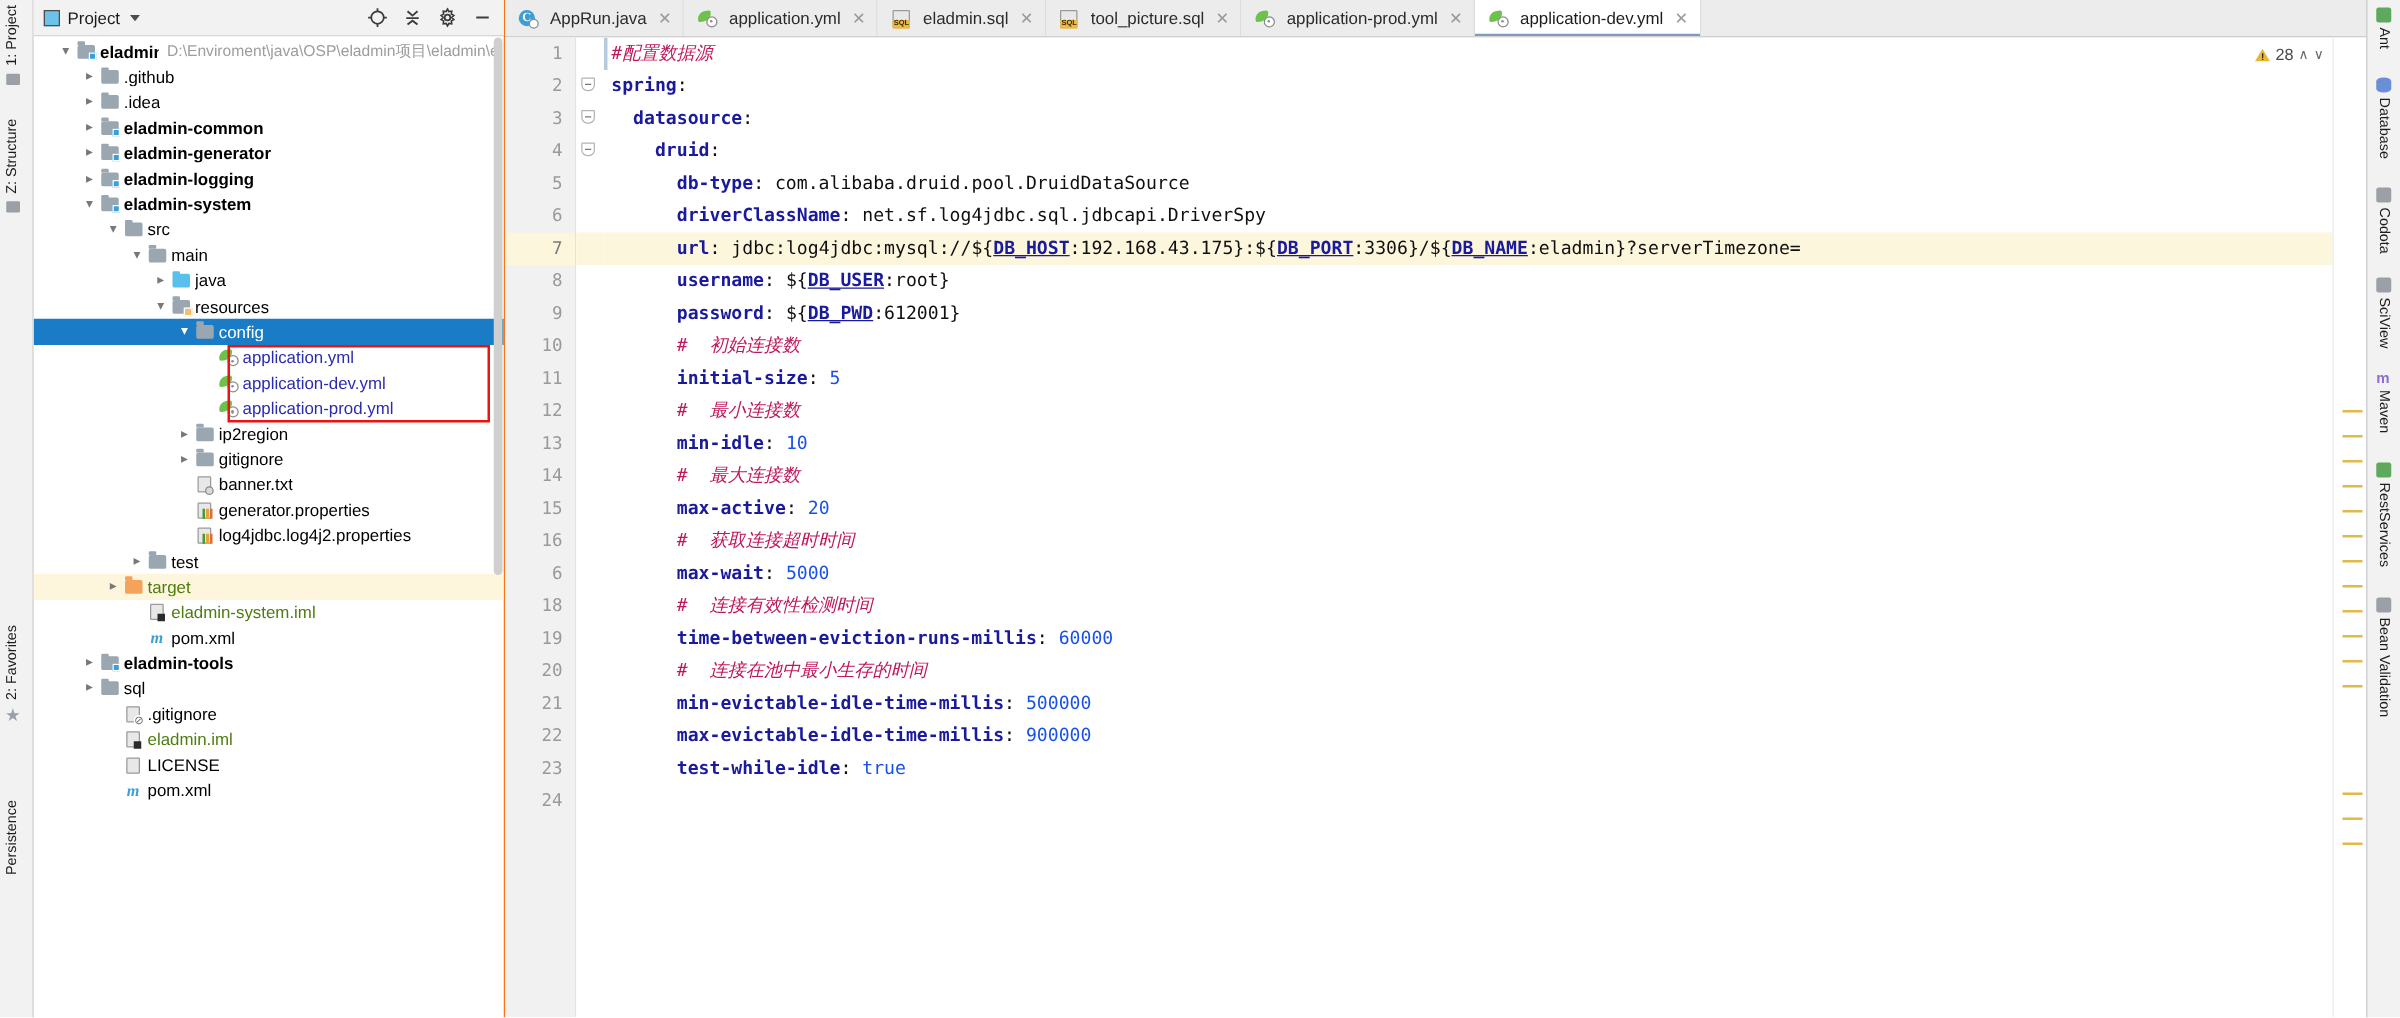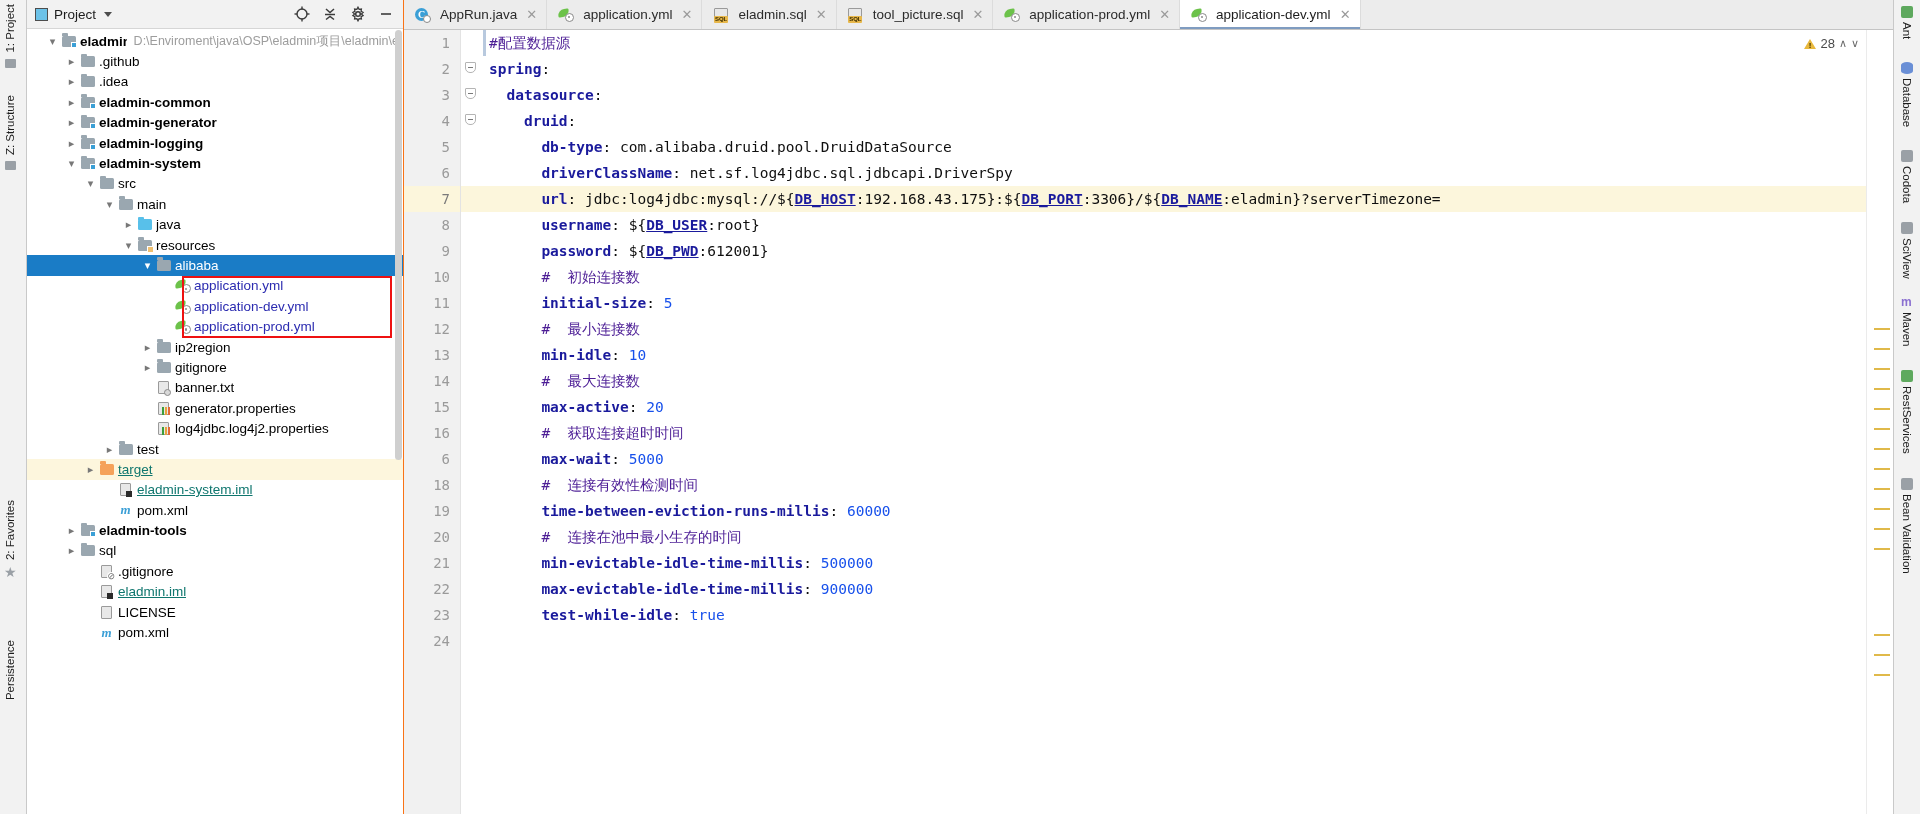--- a/index.html
+++ b/index.html
@@ -137,21 +137,21 @@
     justify-content: center;
     margin-right: 3px;
   }
   .lbl { overflow: hidden; text-overflow: clip; }
   .lbl.bold { font-weight: bold; }
   .path-note {
     color: #9d9d9d;
     font-size: 12.5px;
     margin-left: 7px;
   }
-  .name-olive { color: #0f766e; text-decoration: underline; }
+  .name-olive { color: #4d7c0f; }
   .name-blue  { color: #2b2bb0; }
 
   
   .f-grey, .f-blue, .f-orange, .f-module {
     position: relative;
     width: 14px; height: 11px;
     border-radius: 1.5px;
   }
   .f-grey   { background: #9aa7b0; }
   .f-blue   { background: #58c0ea; }
@@ -422,21 +422,21 @@
   .cline.hl { background: #fcf6dc; }
   .caret-bar {
     position: absolute;
     left: 0px; top: 0;
     width: 3px; height: 26px;
     background: #b8c9de;
   }
   .k    { color: #1a1a9c; font-weight: bold; }
   .val  { color: #0f0f0f; }
   .num  { color: #1750eb; }
-  .cmt  { color: #4c1d95; }
+  .cmt  { color: #be185d; font-style: italic; }
   .macro{ color: #1a1a9c; font-weight: bold; text-decoration: underline; }
   .plain{ color: #0f0f0f; }
 
   
   .editor-rightcol {
     position: absolute;
     right: 0; top: 0;
     width: 26px; height: 100%;
     background: #ffffff;
     border-left: 1px solid #ebebeb;
@@ -655,21 +655,21 @@
             <span class="f-module f-res"></span>
           </span>
           <span class="lbl">resources</span>
         </div>
         <div class="trow sel">
           <span style="display: inline-block; flex: 0 0 113px; width: 113px;"></span>
           <span class="arrow" style="font-size: 11px;">▾</span>
           <span class="ico">
             <span class="f-grey"></span>
           </span>
-          <span class="lbl">alibaba</span>
+          <span class="lbl">config</span>
         </div>
         <div class="trow">
           <span style="display: inline-block; flex: 0 0 132px; width: 132px;"></span>
           <span class="arrow"></span>
           <span class="ico">
             <span class="yml-ico">
               <span class="leaf"></span>
               <span class="gear"></span>
             </span>
           </span>

